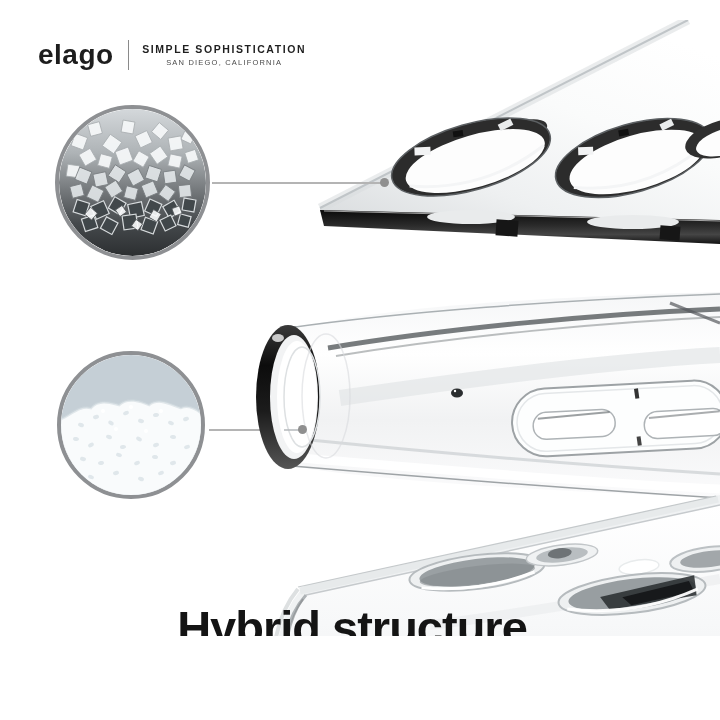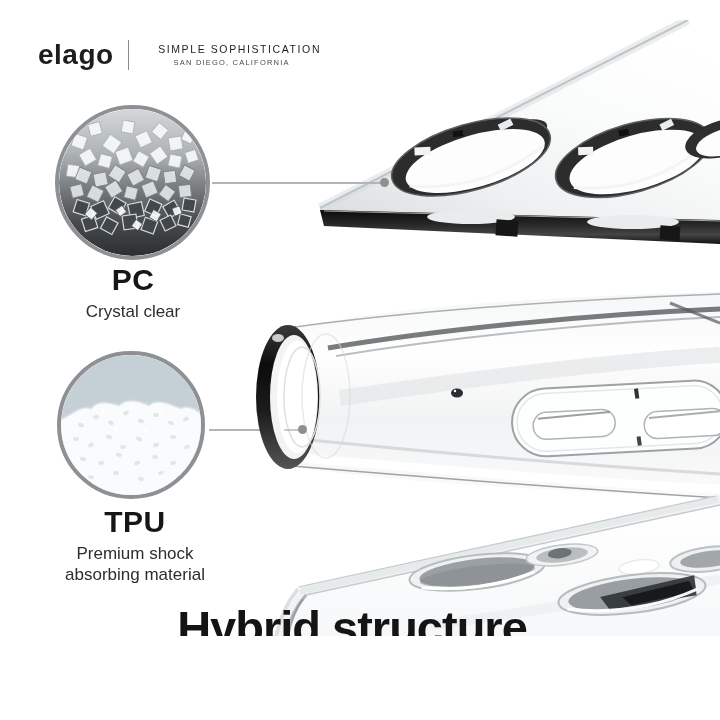--- a/index.html
+++ b/index.html
@@ -7,21 +7,21 @@
     position:relative;width:720px;height:636px;background:#ffffff;
     overflow:hidden;font-family:"Liberation Sans",sans-serif;color:#1a1a1a;
   }
   .abs{position:absolute;}
 
   
   .brand{left:38px;top:40px;display:flex;align-items:center;z-index:6;}
   .brand-logo{font-size:28px;font-weight:600;letter-spacing:.5px;color:#1d1d1d;line-height:1;padding-right:14px;}
   .brand-divider{width:1.5px;height:30px;background:#8a8a8a;}
   .brand-text{padding-left:13px;text-align:center;}
-  .brand-tagline{font-size:10.5px;font-weight:normal;letter-spacing:1.6px;color:#1f1f1f;white-space:nowrap;margin-left:16px;}
+  .brand-tagline{font-size:10.5px;font-weight:bold;letter-spacing:1.6px;color:#1f1f1f;white-space:nowrap;}
   .brand-location{font-size:7.5px;letter-spacing:1.2px;color:#4a4a4a;margin-top:3px;white-space:nowrap;text-align:center;}
 
   
   .material-circle{border-radius:50%;border:4px solid #8e9093;overflow:hidden;z-index:4;background:#fff;}
   .circle-pc{left:55px;top:105px;width:147px;height:147px;}
   .circle-tpu{left:57px;top:351px;width:140px;height:140px;}
   .material-circle svg{display:block;width:100%;height:100%;}
 
   
   .mat-label{width:200px;text-align:center;z-index:4;}
@@ -364,28 +364,17 @@
           <circle cx="42" cy="56" r="2"></circle>
             <circle cx="70" cy="52" r="2"></circle>
           <circle cx="100" cy="56" r="2"></circle>
             <circle cx="55" cy="74" r="2"></circle>
           <circle cx="85" cy="76" r="2"></circle>
         </g>
       </g>
     </svg>
   </div>
 
-  <div class="abs mat-label mat-label-pc">
-    <div class="mat-name">PC</div>
-    <div class="mat-desc">Crystal clear</div>
-  </div>
-
-  <div class="abs mat-label mat-label-tpu">
-    <div class="mat-name">TPU</div>
-    <div class="mat-desc">
-      <span>Premium shock</span><br>
-      <span>absorbing material</span>
-    </div>
-  </div>
+
 
   <div class="abs title">Hybrid structure</div>
 
 </div>
 
 </body></html>

